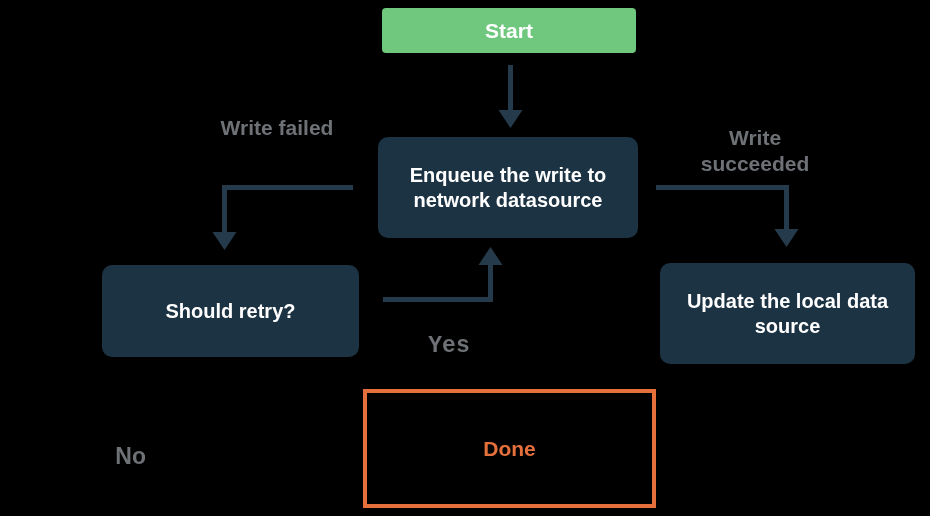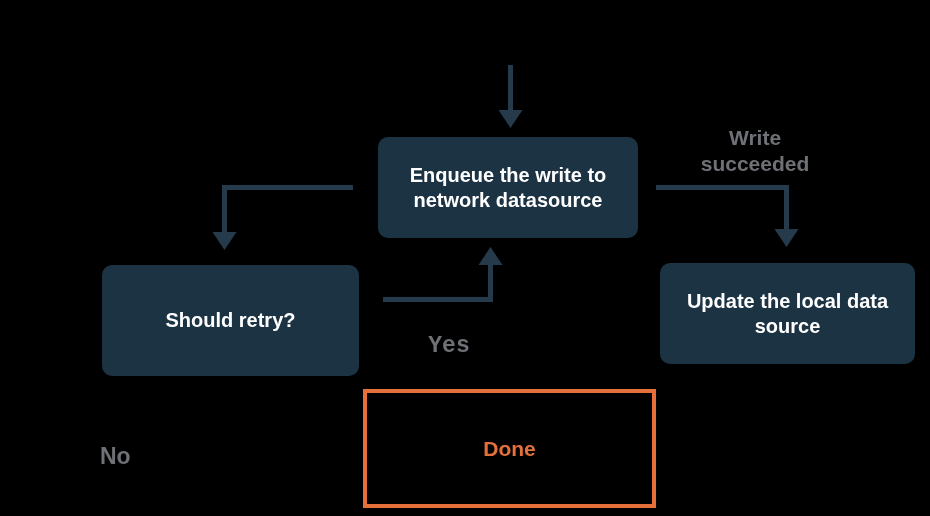--- a/index.html
+++ b/index.html
@@ -56,21 +56,21 @@
     font-size: 20px;
     line-height: 1.25;
     padding: 0 18px;
   }
   .node-enqueue {
     left: 378px; top: 137px;
     width: 260px; height: 101px;
   }
   .node-should-retry {
     left: 102px; top: 265px;
-    width: 257px; height: 111px;
+    width: 257px; height: 92px;
   }
   .node-update-local {
     left: 660px; top: 263px;
     width: 255px; height: 101px;
   }
   .node-done {
     left: 363px; top: 389px;
     width: 293px; height: 119px;
     background: transparent;
     border: 4px solid var(--done-accent, #e5703c);
@@ -97,21 +97,21 @@
   .label-yes {
     left: 421px; top: 332px;
     width: 56px;
     font-size: 23px;
     font-family: Liberation Mono, monospace;
   }
   .label-no {
     left: 100px; top: 442px;
     width: 46px;
     font-size: 23px;
-    text-align: left;
+    text-align: right;
   }
 </style>
 </head>
 <body>
 
 <div class="canvas">
 
   <svg class="arrows" viewBox="0 0 930 516" xmlns="http://www.w3.org/2000/svg">
 
     <g>
@@ -128,34 +128,38 @@
       <path class="shaft" d="M 656 187.5 L 786.5 187.5 L 786.5 231"></path>
       <polygon class="head" points="786.5,247 774.5,229 798.5,229"></polygon>
     </g>
 
     <g>
       <path class="shaft" d="M 383 299.5 L 490.5 299.5 L 490.5 263"></path>
       <polygon class="head" points="490.5,247 478.5,265 502.5,265"></polygon>
     </g>
   </svg>
 
+  <div class="node node-start">
+    <span>Start</span>
+  </div>
 
   <div class="node node-process node-enqueue">
     <span>Enqueue the write to network datasource</span>
   </div>
 
   <div class="node node-process node-should-retry">
     <span>Should retry?</span>
   </div>
 
   <div class="node node-process node-update-local">
     <span>Update the local data source</span>
   </div>
 
   <div class="node node-done">
     <span>Done</span>
   </div>
 
+  <div class="edge-label label-write-failed">Write failed</div>
   <div class="edge-label label-write-succeeded">Write succeeded</div>
   <div class="edge-label label-yes">Yes</div>
   <div class="edge-label label-no">No</div>
 
 </div>
 
 </body></html>

